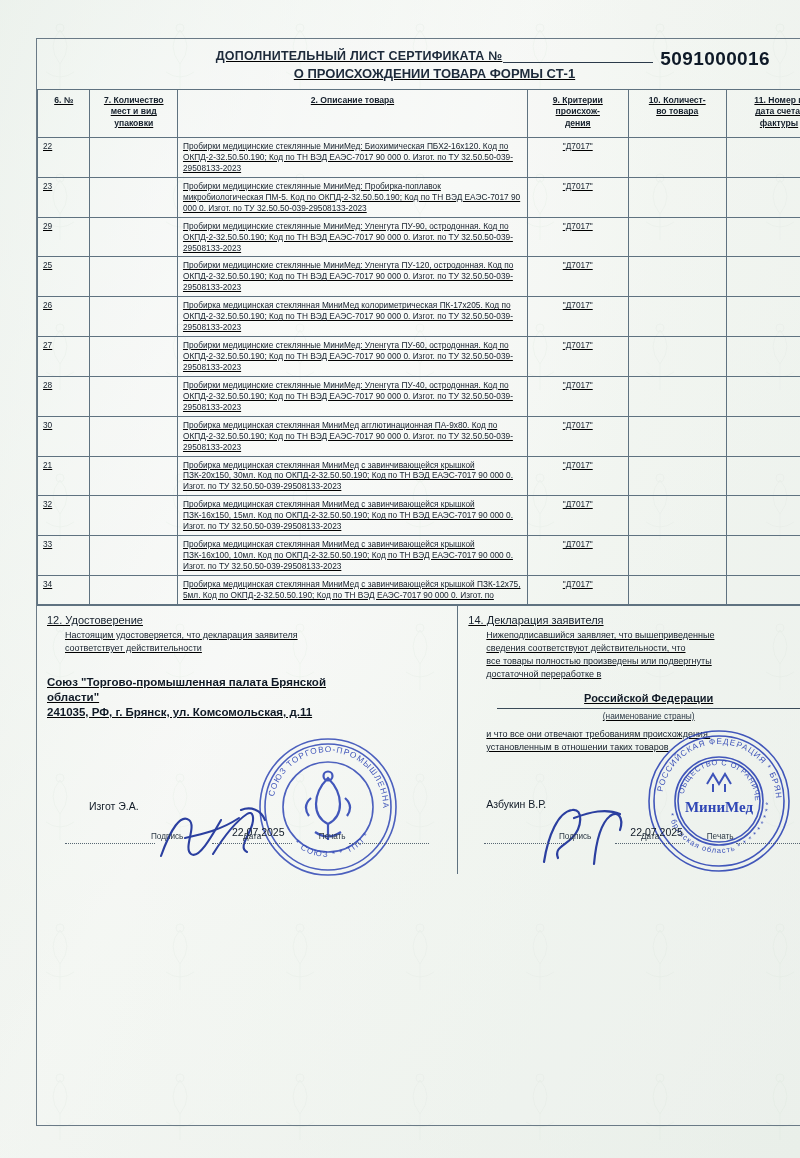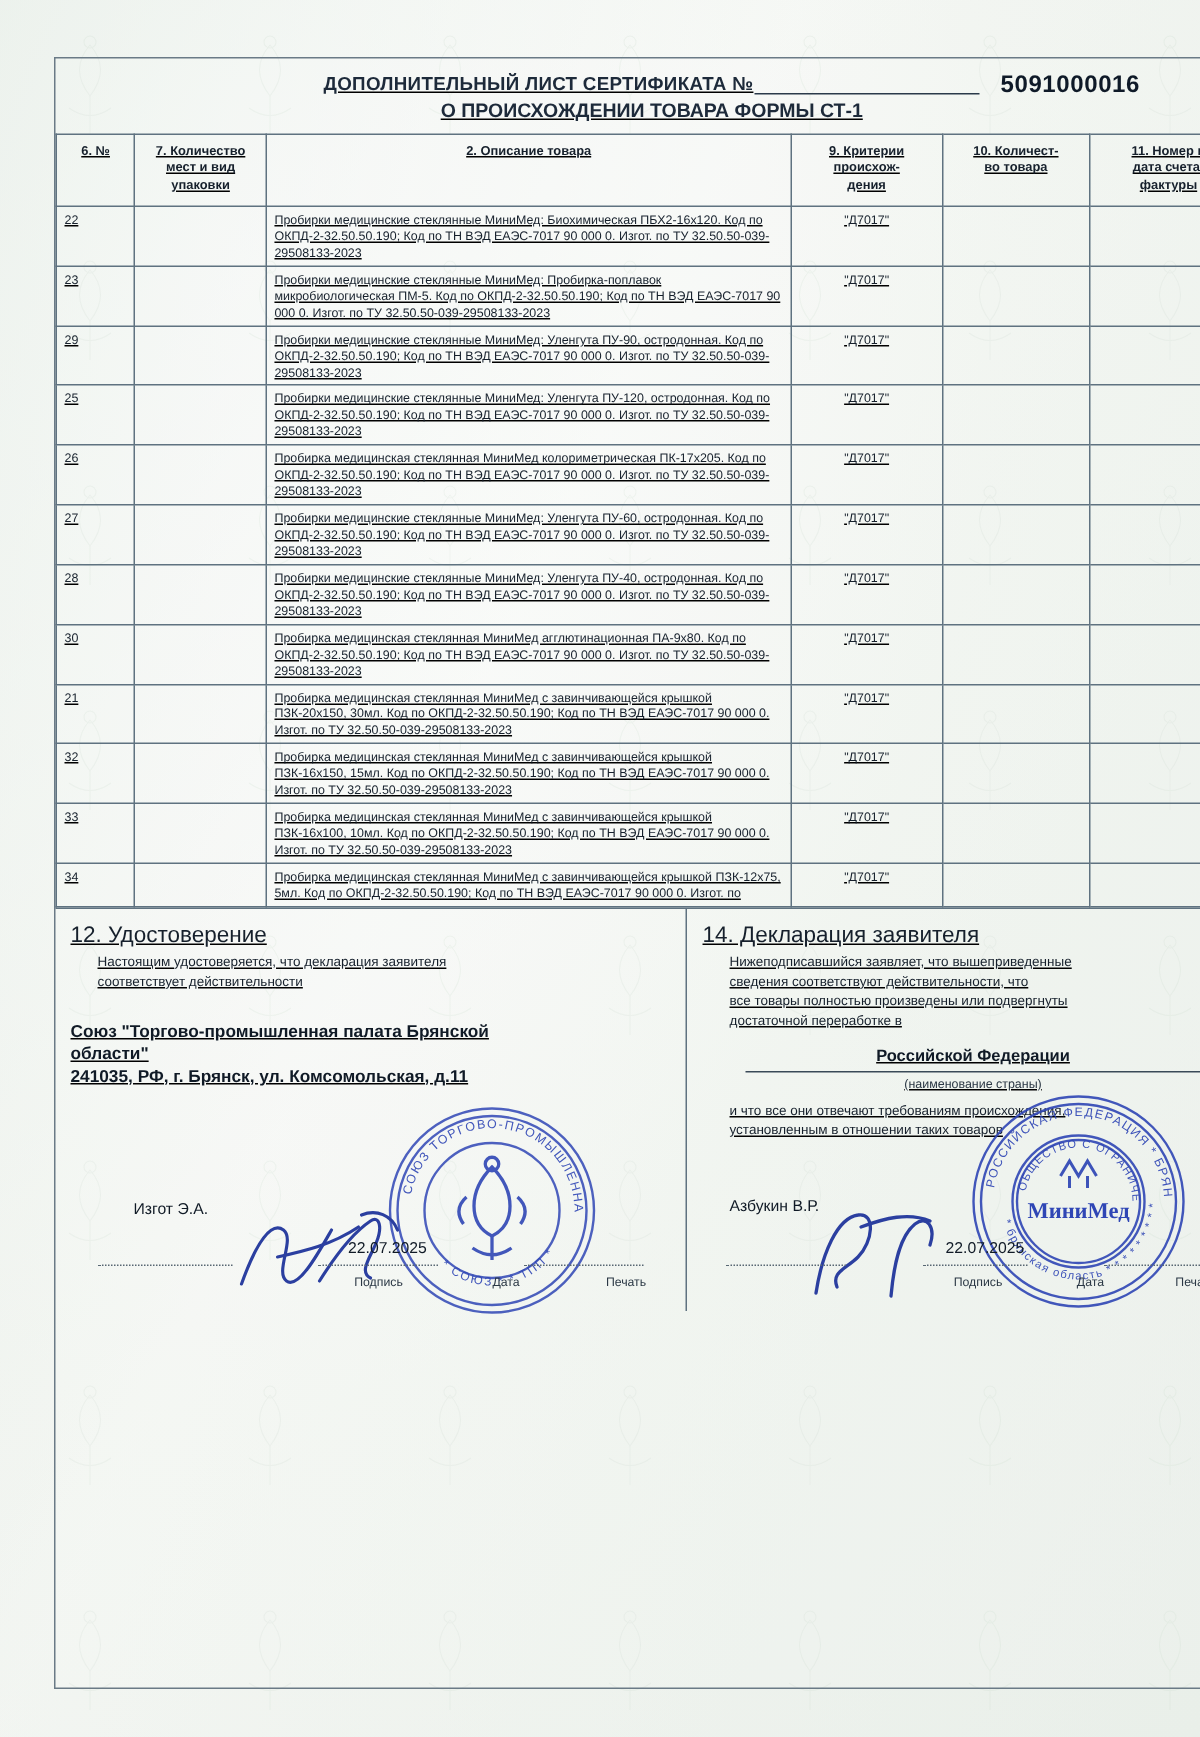--- a/index.html
+++ b/index.html
@@ -59,23 +59,23 @@
   .hdr-num-rule {
     display: inline-block;
     width: 150px;
     border-bottom: 1px solid #2b3a4a;
     vertical-align: bottom;
     height: 13px;
     margin-left: 1px;
   }
   .hdr-num {
     position: absolute;
-    right: 72px;
+    right: 62px;
     top: 9px;
-    font-size: 16px;
+    font-size: 19px;
     font-weight: bold;
     color: #0f1a28;
     letter-spacing: .4px;
   }
   .hdr-line2 {
     font-size: 13px;
     font-weight: bold;
     color: #1d2a3a;
     margin-top: 3px;
   }
@@ -126,21 +126,21 @@
   .fcol {
     position: relative;
     padding: 7px 10px 0 10px;
     font-size: 9px;
     color: #16202c;
     line-height: 1.45;
   }
   .fcol.left { width: 53%; border-right: 1px solid #5f7280; height: 268px;}
   .fcol.right { width: 47%; height: 268px;}
 
-  .f-title { font-size: 15px; }
+  .f-title { font-size: 11px; }
   .f-indent { padding-left: 18px; display:block;}
   .org {
     margin-top: 20px;
     font-size: 11.5px;
     font-weight: bold;
     color: #101a26;
     line-height: 1.3;
   }
   .org .addr { font-weight: bold; }
 
@@ -180,22 +180,22 @@
     position: absolute;
     font-size: 10.5px;
     color: #101a26;
   }
   .sig-rules {
     position:absolute; left:0; right:0; bottom: 22px;
     display:flex; justify-content: space-around;
   }
   .rule { border-bottom: 1px dotted #586773; height: 1px; }
   .sig-labels {
-    position:absolute; left:0; right:0; bottom: 5px;
-    display:flex; justify-content: flex-end;
+    position:absolute; left:0; right:0; bottom: 23px;
+    display:flex; justify-content: center;
     font-size: 8.2px; color:#2b3845;
   }
 
   
   .stamp { position:absolute; pointer-events:none; }
   .ink { position:absolute; pointer-events:none; }
 </style>
 </head>
 <body>
 

